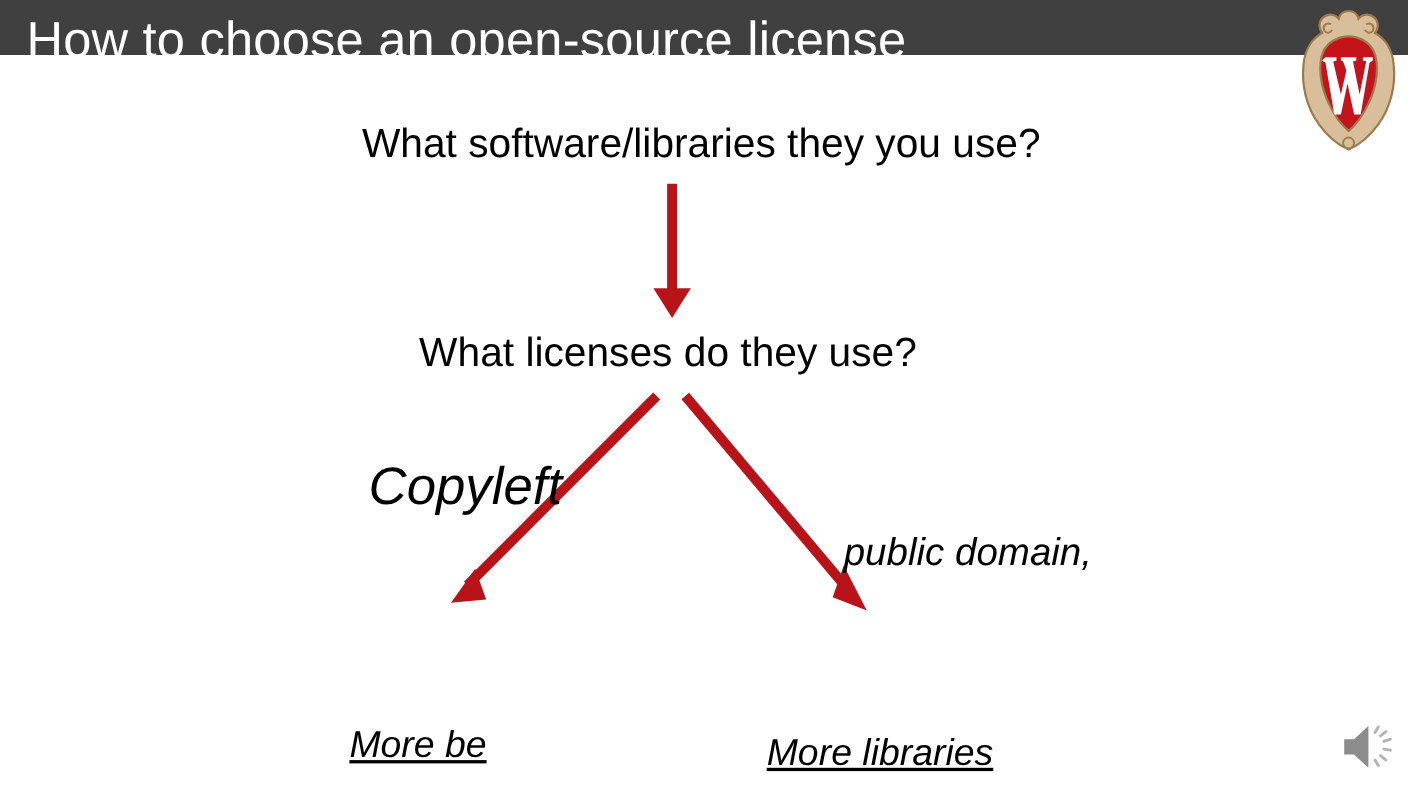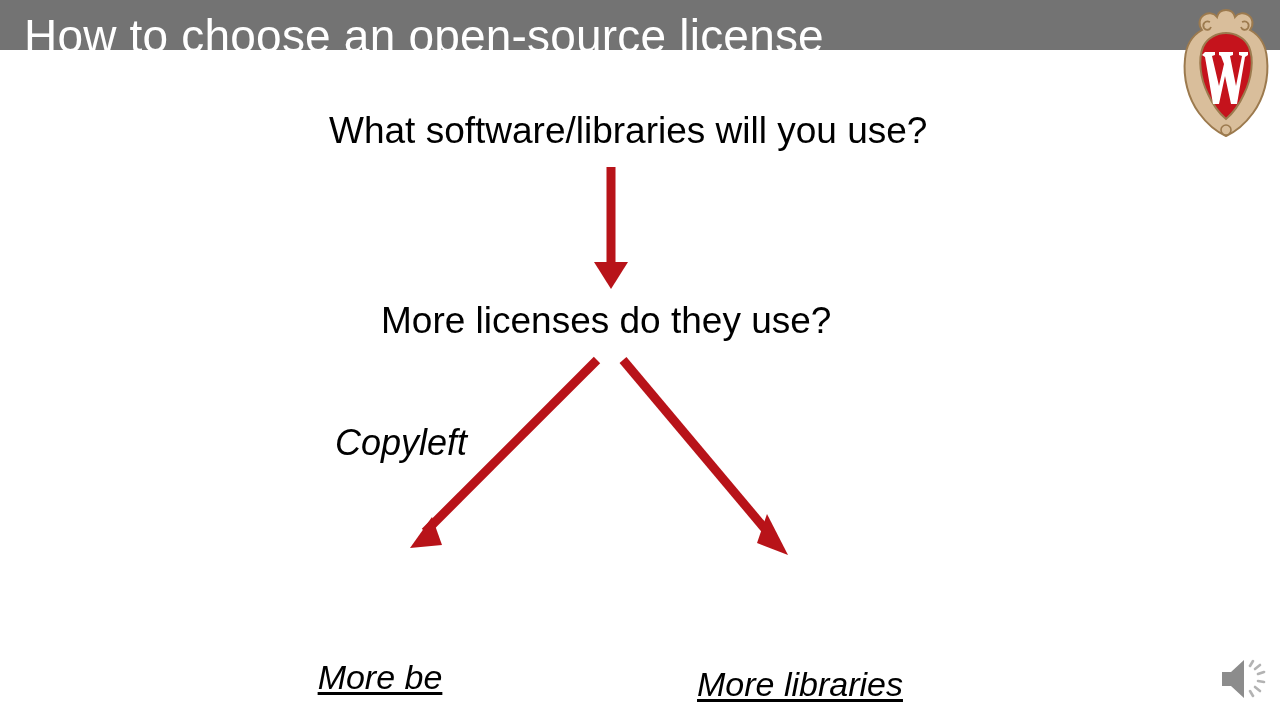--- a/index.html
+++ b/index.html
@@ -15,21 +15,21 @@
     position: relative;
   }
 
   
   #title-bar {
     position: absolute;
     left: 0;
     top: 0;
     width: 1280px;
     height: 50px;
-    background: #737373;
+    background: #404040;
   }
   #title-text {
     position: absolute;
     left: 24px;
     top: 8px;
     font-size: 46px;
     line-height: 56px;
     color: #ffffff;
     font-weight: normal;
     letter-spacing: 0.2px;
@@ -63,21 +63,21 @@
   #q2 {
     left: 381px;
     top: 298px;
     font-size: 37px;
     line-height: 46px;
   }
 
   #copyleft-label {
     left: 335px;
     top: 420px;
-    font-size: 36px;
+    font-size: 48px;
     line-height: 46px;
     font-style: italic;
   }
 
   #permissive-label {
     left: 767px;
     top: 390px;
     font-size: 35px;
     line-height: 45px;
     font-style: italic;
@@ -168,27 +168,28 @@
     <line x1="597" y1="360" x2="425" y2="532" stroke="#B81319" stroke-width="9"></line>
     <polygon points="432,517 442,545 410,548" fill="#B81319"></polygon>
   </g>
 
   <g>
     <line x1="623" y1="360" x2="771" y2="536" stroke="#B81319" stroke-width="9"></line>
     <polygon points="757,543 767,514 788,555" fill="#B81319"></polygon>
   </g>
 </svg>
 
-<div class="node-text" id="q1">What software/libraries will you use?</div>
-
-<div class="node-text" id="q2">More licenses do they use?</div>
+<div class="node-text" id="q1">What software/libraries they you use?</div>
+
+<div class="node-text" id="q2">What licenses do they use?</div>
 
 <div class="node-text" id="copyleft-label">Copyleft</div>
 
 <div class="node-text" id="permissive-label">
+  <div>public domain,</div>
   
 </div>
 
 <div class="node-text" id="left-outcome">
   <div class="u-line">More be</div>
   
   
 </div>
 
 <div class="node-text" id="right-outcome">

